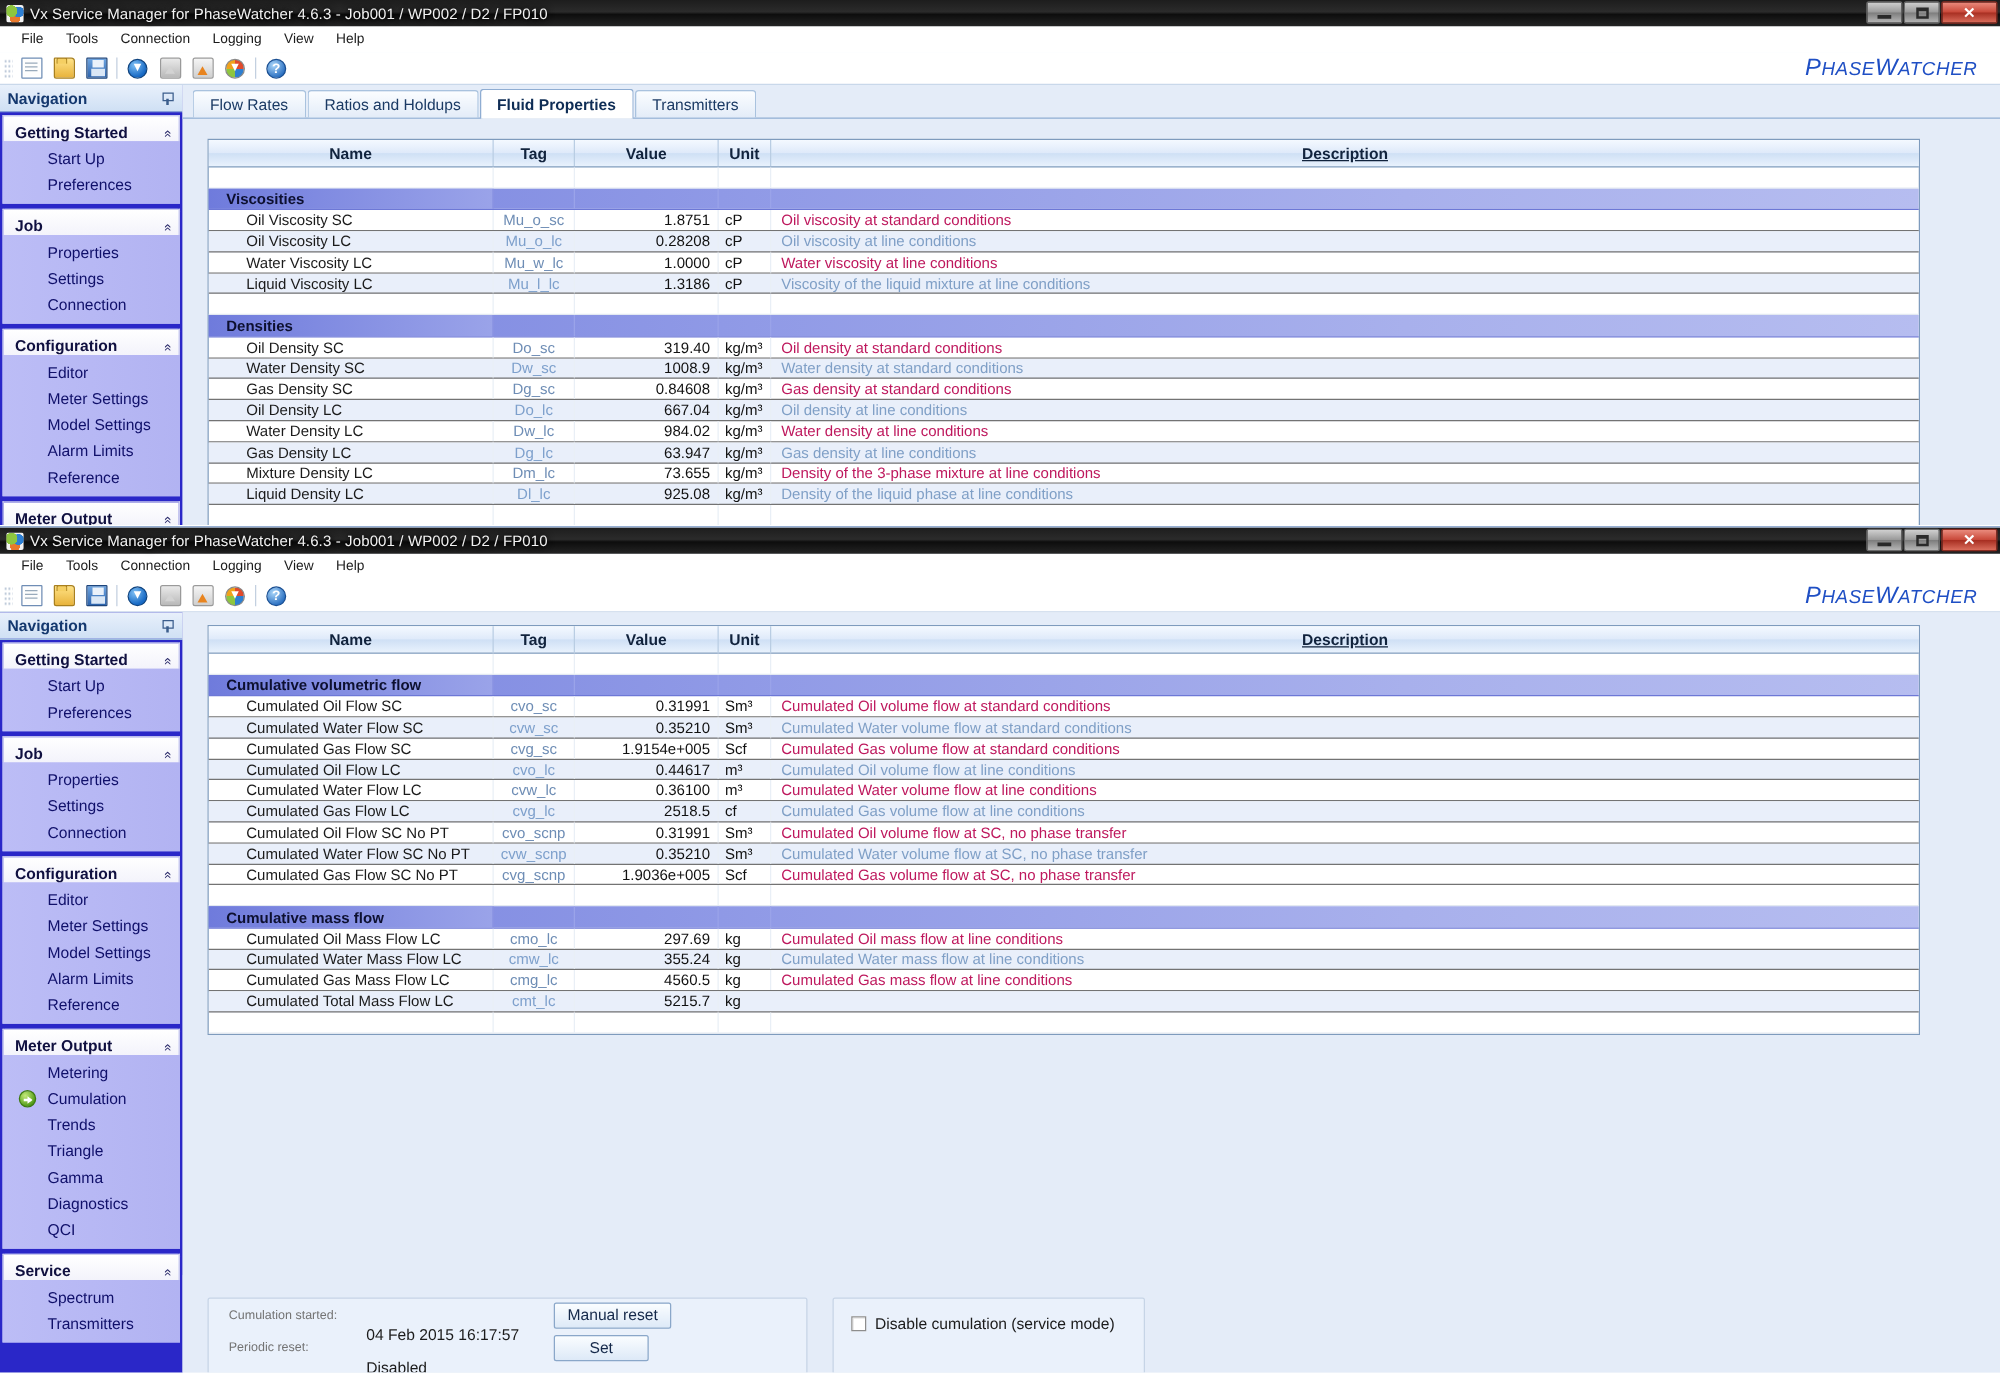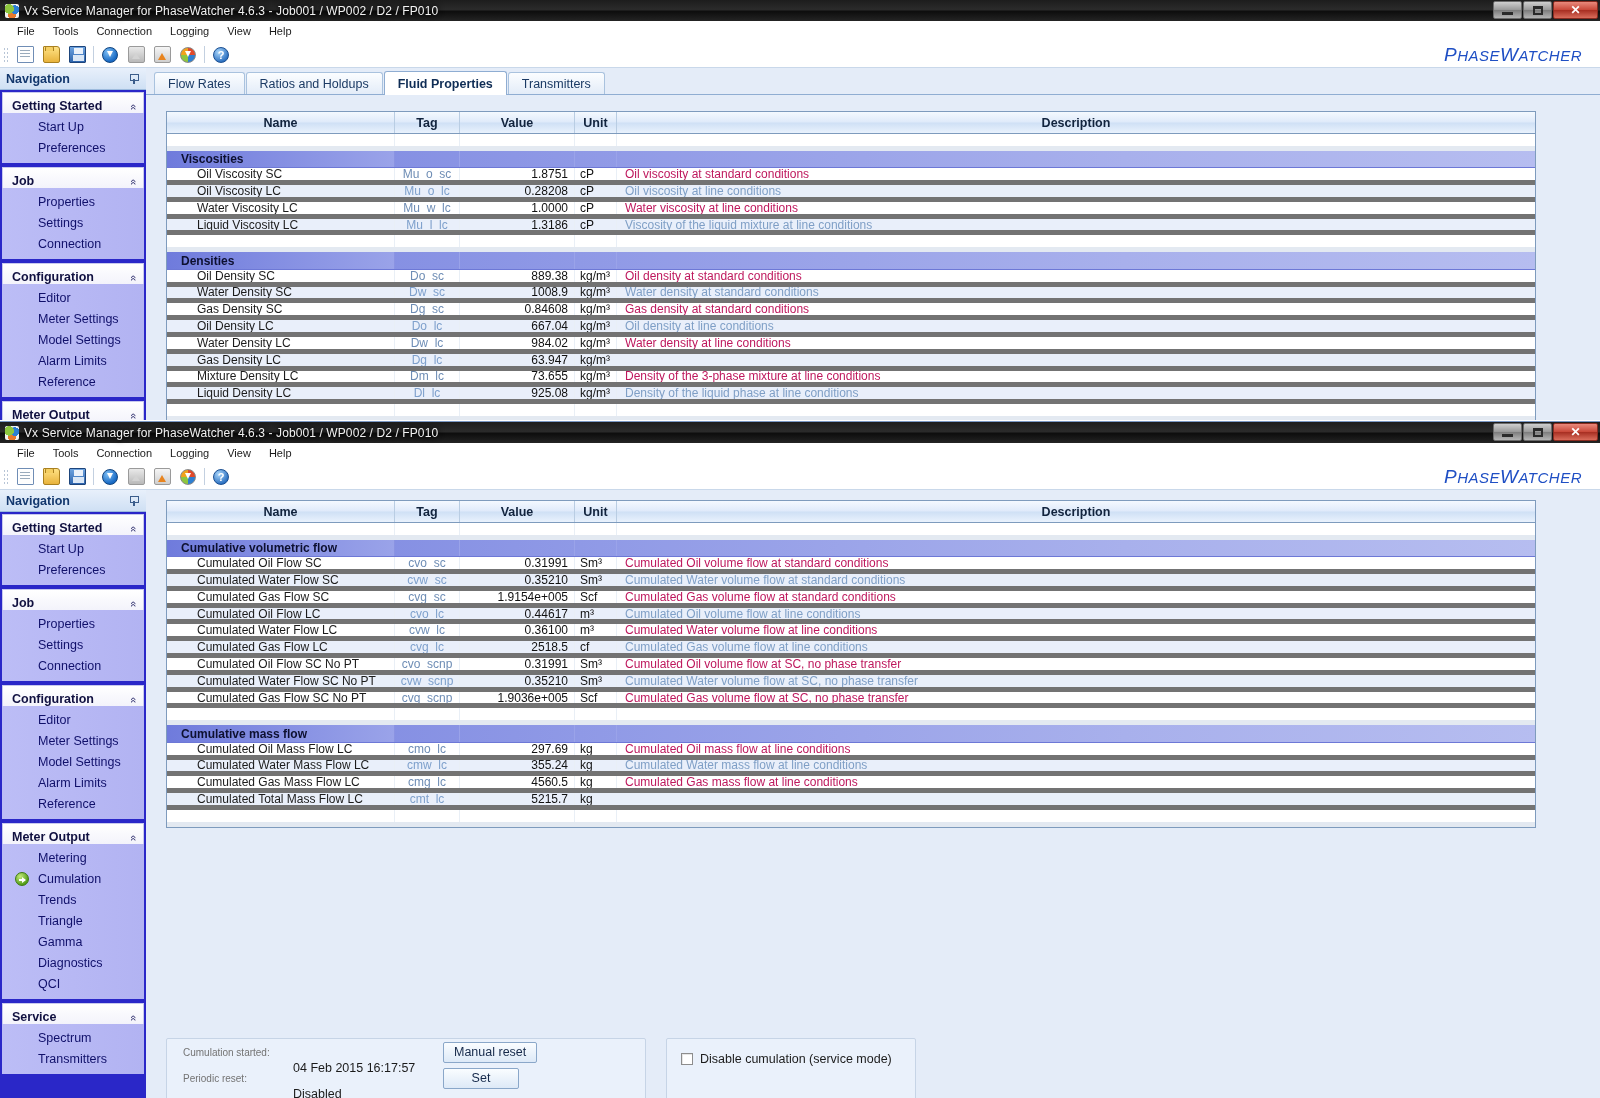--- a/index.html
+++ b/index.html
@@ -180,28 +180,28 @@
   
   .grid { width: 1370px; border:1px solid #7e9bbd; background:#fff; }
   .grid-head {
     display:flex; height:22px;
     background: linear-gradient(to bottom,#f4f9ff 0%,#dfeafa 48%,#cfe0f5 52%,#e9f2fd 100%);
     border-bottom: 1px solid #7e9bbd;
     font-weight: bold; font-size: 12.5px; color:#11233d;
   }
   .grid-head > div { display:flex; align-items:center; justify-content:center;
     border-right:1px solid #b9cde3; }
-  .grid-head > div:last-child { border-right: 0; }
+  .grid-head > div:last-child { border-right: 0; text-decoration: underline; }
   .c-name { width: 228px; }
   .c-tag  { width: 65px; }
   .c-val  { width: 115px; }
   .c-unit { width: 42px; }
   .c-desc { flex: 1; }
 
-  .row { display:flex; height:16.8px; font-size:12px; border-bottom:5px solid #737373; }
+  .row { display:flex; height:16.8px; font-size:12px; border-bottom:1px solid #737373; }
   .row > div { display:flex; align-items:center; border-right:1px solid #e9eff6; overflow:hidden; white-space:nowrap; }
   .row > div:last-child { border-right: 0; }
   .row.alt { background:#e9effa; }
   .row.blank { border-bottom-color:#e3e9f1; }
   .row .c-name { padding-left: 30px; color:#1b1b1b; }
   .row .c-tag  { justify-content:center; color:#6e8db5; }
   .row.alt .c-tag { color:#7ea0cc; }
   .row .c-val  { justify-content:flex-end; padding-right:6px; color:#111; }
   .row .c-unit { padding-left:5px; color:#111; }
   .row .c-desc { padding-left:8px; color:#be185d; }
@@ -433,21 +433,21 @@
               <div class="row section">
                 <div class="c-name">Densities</div>
                 <div class="c-tag"></div>
                 <div class="c-val"></div>
                 <div class="c-unit"></div>
                 <div class="c-desc"></div>
               </div>
               <div class="row">
                 <div class="c-name">Oil Density SC</div>
                 <div class="c-tag">Do_sc</div>
-                <div class="c-val">889.38</div>
+                <div class="c-val">319.40</div>
                 <div class="c-unit">kg/m³</div>
                 <div class="c-desc">Oil density at standard conditions</div>
               </div>
               <div class="row alt">
                 <div class="c-name">Water Density SC</div>
                 <div class="c-tag">Dw_sc</div>
                 <div class="c-val">1008.9</div>
                 <div class="c-unit">kg/m³</div>
                 <div class="c-desc">Water density at standard conditions</div>
               </div>
@@ -470,20 +470,21 @@
                 <div class="c-tag">Dw_lc</div>
                 <div class="c-val">984.02</div>
                 <div class="c-unit">kg/m³</div>
                 <div class="c-desc">Water density at line conditions</div>
               </div>
               <div class="row alt">
                 <div class="c-name">Gas Density LC</div>
                 <div class="c-tag">Dg_lc</div>
                 <div class="c-val">63.947</div>
                 <div class="c-unit">kg/m³</div>
+                <div class="c-desc">Gas density at line conditions</div>
               </div>
               <div class="row">
                 <div class="c-name">Mixture Density LC</div>
                 <div class="c-tag">Dm_lc</div>
                 <div class="c-val">73.655</div>
                 <div class="c-unit">kg/m³</div>
                 <div class="c-desc">Density of the 3-phase mixture at line conditions</div>
               </div>
               <div class="row alt">
                 <div class="c-name">Liquid Density LC</div>

